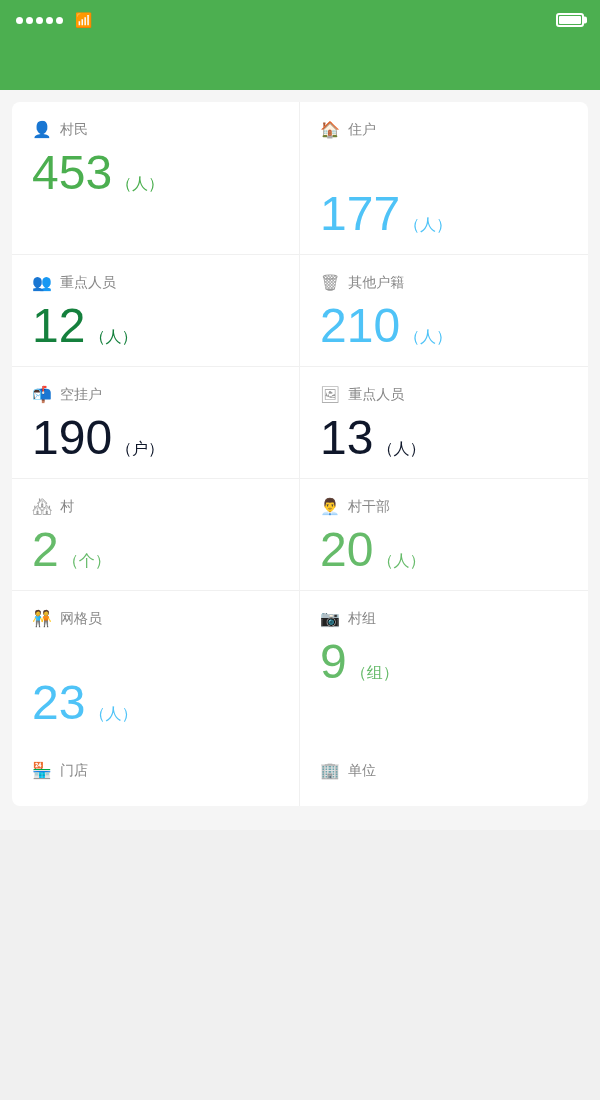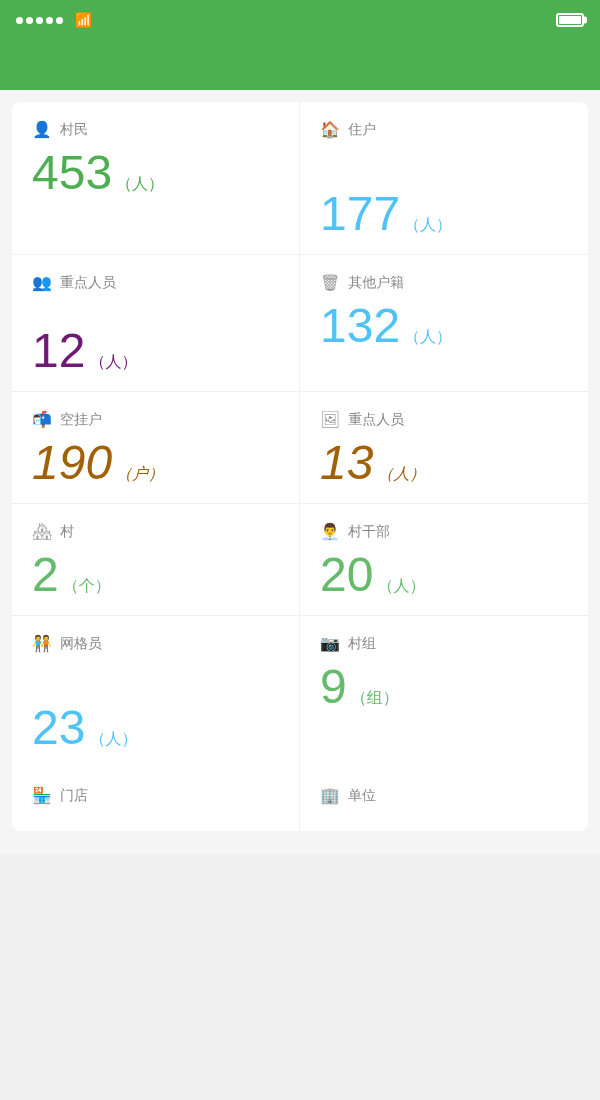--- a/index.html
+++ b/index.html
@@ -114,23 +114,23 @@
       font-size: 48px;
       font-weight: 400;
       line-height: 1;
     }
     .cell-unit {
       font-size: 16px;
     }
 
     .color-green { color: #4CAF50; }
     .color-blue { color: #4FC3F7; margin-top: 41px; }
-    .color-pink { color: #701a75; margin-top: 25px; }
+    .color-pink { color: #15803d; }
     .color-cyan { color: #4FC3F7; }
-    .color-orange { color: #a16207; font-style: italic; }
+    .color-orange { color: #0f172a; }
     .color-green2 { color: #66BB6A; }
 
     
     .grid-cell-partial {
       padding: 18px 20px 16px 20px;
       border-right: 1px solid #f0f0f0;
       min-height: 60px;
     }
     .grid-cell-partial:nth-child(2n) {
       border-right: none;
@@ -197,21 +197,21 @@
       <span class="cell-number color-pink">12</span>
       <span class="cell-unit color-pink">（人）</span>
     </div>
   </div>
         <div class="grid-cell">
     <div class="cell-header">
       <span class="cell-icon">🗑</span>
       <span>其他户籍</span>
     </div>
     <div class="cell-value">
-      <span class="cell-number color-cyan">132</span>
+      <span class="cell-number color-cyan">210</span>
       <span class="cell-unit color-cyan">（人）</span>
     </div>
   </div>
         <div class="grid-cell">
     <div class="cell-header">
       <span class="cell-icon">📬</span>
       <span>空挂户</span>
     </div>
     <div class="cell-value">
       <span class="cell-number color-orange">190</span>

